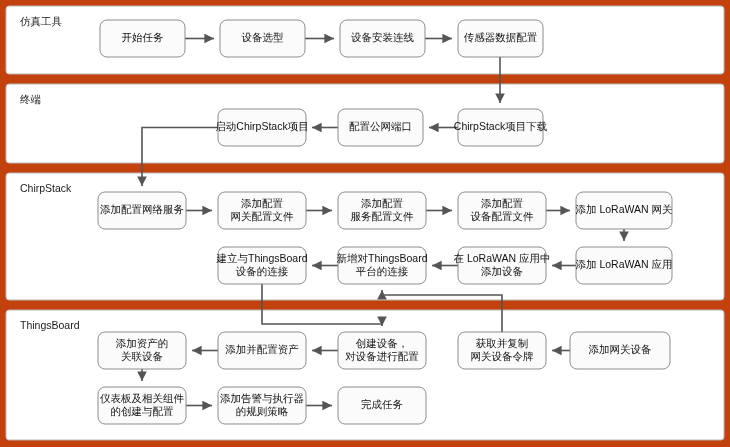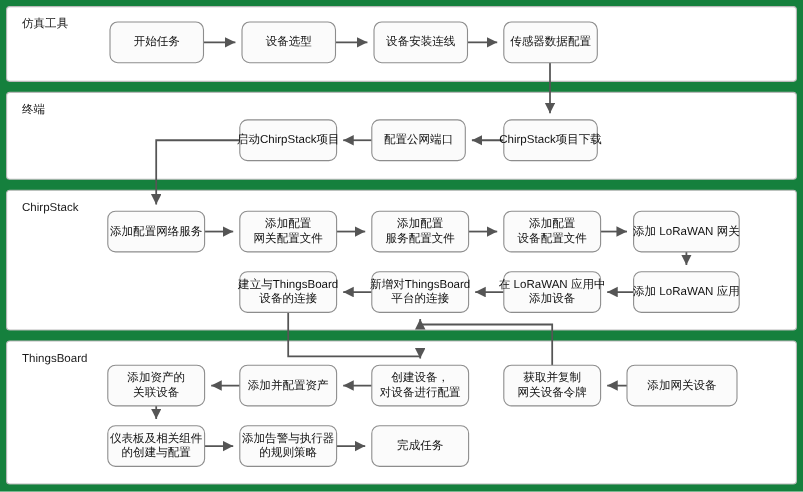--- a/index.html
+++ b/index.html
@@ -7,21 +7,21 @@
     padding: 0;
     background: #ffffff;
   }
   body {
     font-family: "Liberation Sans", "DejaVu Sans", sans-serif;
   }
   #diagram-root {
     position: relative;
     width: 730px;
     height: 447px;
-    background: #15803d;
+    background: #c2410c;
     overflow: hidden;
   }
   svg.layer {
     position: absolute;
     left: 0;
     top: 0;
     width: 730px;
     height: 447px;
   }
   .lane-rect {

